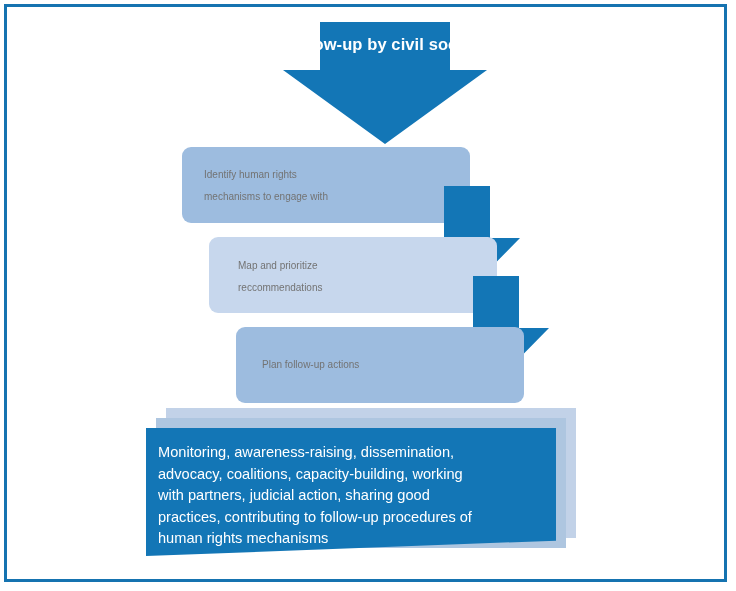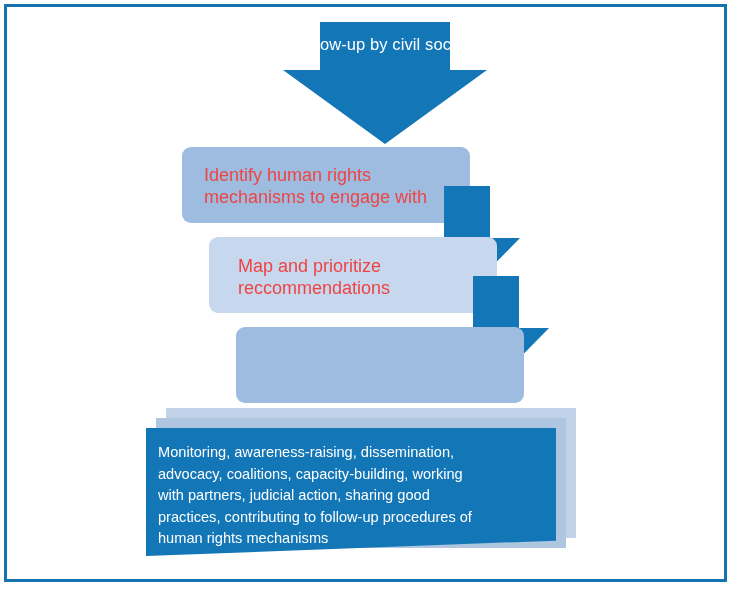--- a/index.html
+++ b/index.html
@@ -43,38 +43,38 @@
     height: 122px;
   }
   #title-arrow svg { display:block; width:100%; height:100%; }
   #title-arrow-label {
     position: absolute;
     left: 0;
     top: 12px;
     width: 204px;
     text-align: center;
     color: #ffffff;
-    font-weight: normal;
+    font-weight: bold;
     font-size: 16.5px;
     line-height: 21px;
     letter-spacing: 0.1px;
     pointer-events: none;
   }
 
   
   .step-box {
     position: absolute;
     border-radius: 9px;
     box-sizing: border-box;
     display: block;
   }
   .step-text {
     position: absolute;
-    color: #ef4444;
-    font-size: 18px;
+    color: #737373;
+    font-size: 10px;
     line-height: 22px;
   }
   #step1 { left: 182px; top: 147px; width: 288px; height: 76px; background: #9dbcdf; }
   #step1-text { left: 204px; top: 164px; width: 250px; }
 
   #step2 { left: 209px; top: 237px; width: 288px; height: 76px; background: #c7d7ed; }
   #step2-text { left: 238px; top: 255px; width: 250px; }
 
   #step3 { left: 236px; top: 327px; width: 288px; height: 76px; background: #9dbcdf; }
   #step3-text { left: 262px; top: 354px; width: 250px; }
@@ -157,20 +157,21 @@
     <div id="step2-text" class="step-text" style="white-space: pre-line;">Map and prioritize
 reccommendations</div>
 
     <div id="connector2" class="connector">
       <svg viewBox="0 0 106 106" xmlns="http://www.w3.org/2000/svg" aria-hidden="true">
         <polygon points="30,0 76,0 76,52 106,52 53,106 0,52 30,52" fill="#1376b6"></polygon>
       </svg>
     </div>
 
     <div id="step3" class="step-box"></div>
+    <div id="step3-text" class="step-text" style="white-space: pre-line;">Plan follow-up actions</div>
 
     <div id="stack">
       <div id="stack-back"></div>
       <div id="stack-mid"></div>
       <div id="stack-front"></div>
       <div id="stack-text">Monitoring,  awareness-raising, dissemination,
 advocacy, coalitions,  capacity-building, working
 with partners, judicial action, sharing good
 practices, contributing to follow-up procedures of
 human rights mechanisms</div>

